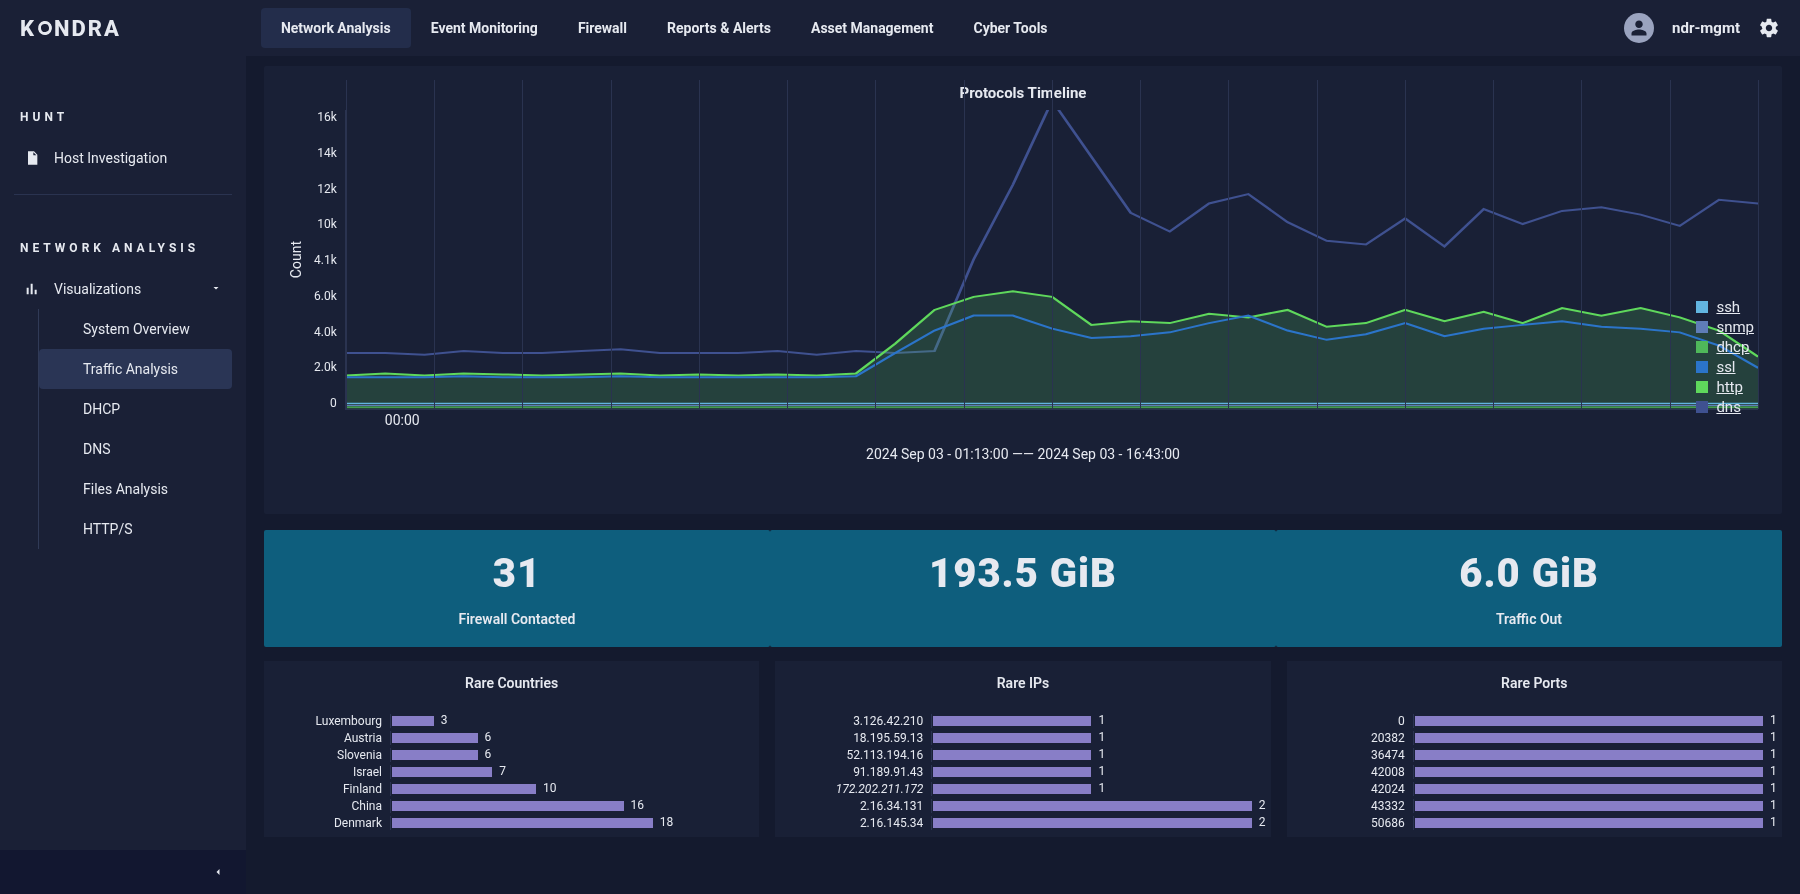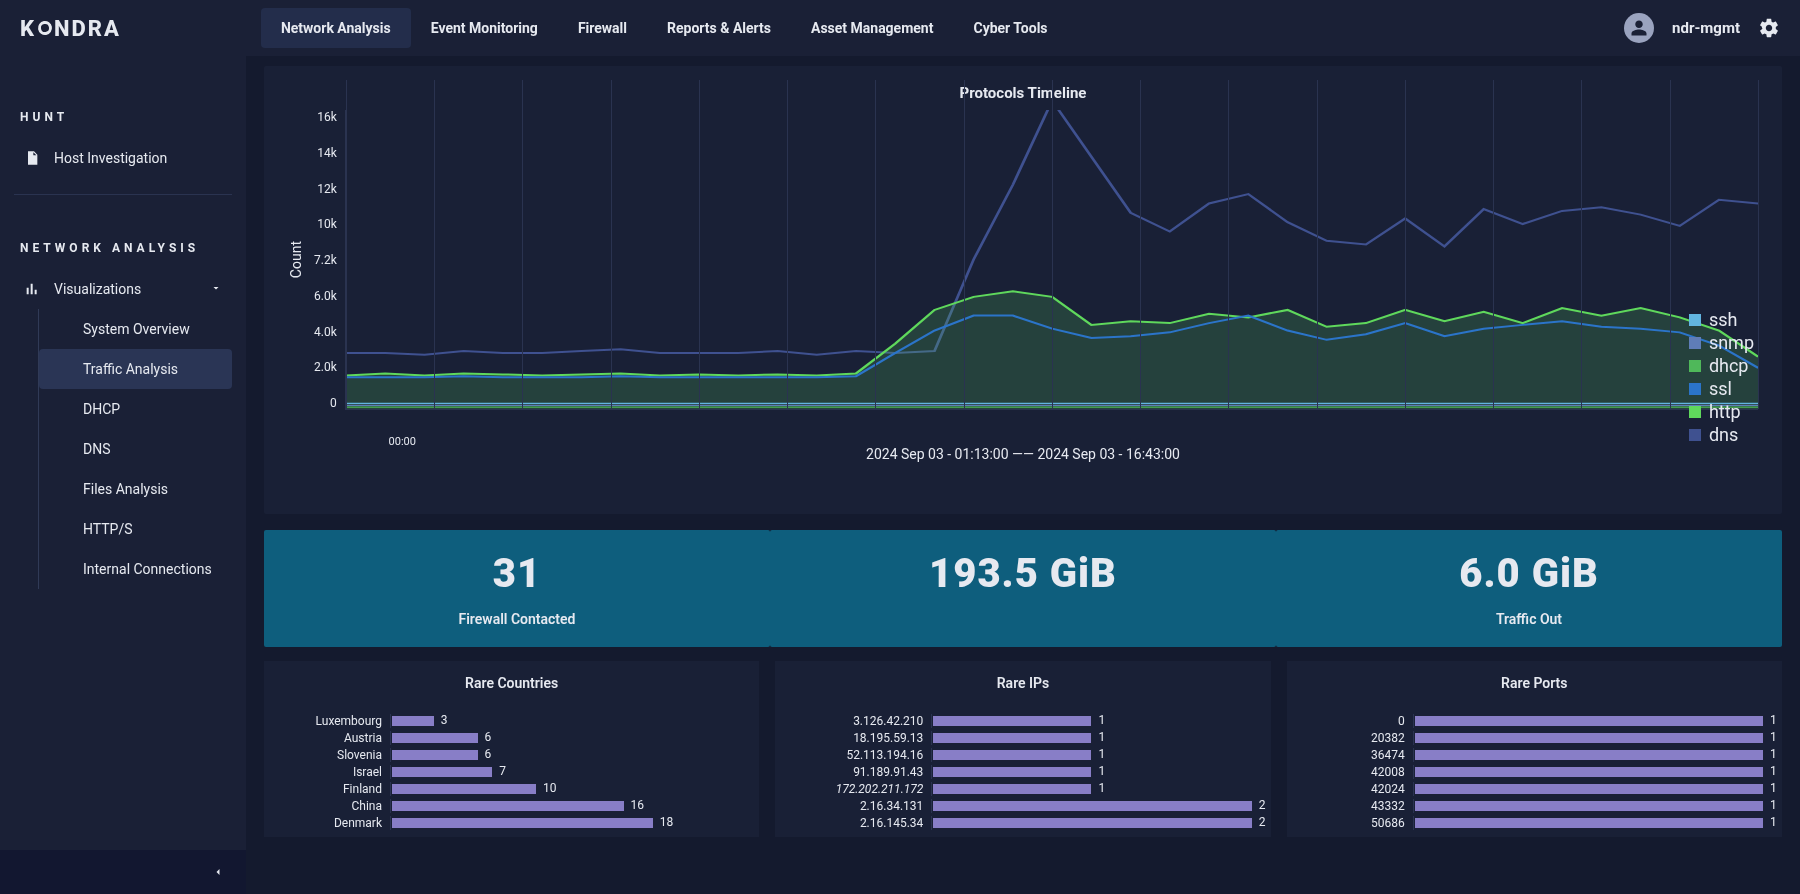--- a/index.html
+++ b/index.html
@@ -147,25 +147,25 @@
     display: flex; flex-direction: column; justify-content: space-between;
     font-size: 12px; color: var(--text); text-align: right;
     padding: 0 8px 0 4px;
   }
   .plot {
     flex: 1; position: relative; border-left: 1px solid var(--grid);
     border-bottom: 1px solid var(--grid);
   }
   .grid-v { position: absolute; top: -30px; bottom: 0; width: 1px; background: var(--grid); }
   .plot svg { position: absolute; inset: 0; width: 100%; height: 100%; }
-  .x-tick-label { font-size: 11px; color: var(--text); position: absolute; transform: translateX(-50%); margin-top: 23px; }
+  .x-tick-label { font-size: 14px; color: var(--text); position: absolute; transform: translateX(-50%); }
   .timeline-range { text-align: center; font-size: 14px; margin-top: 36px; }
   .legend {
-    position: absolute; right: 28px; top: 243px;
-    font-size: 18px; color: var(--text);
+    position: absolute; right: 28px; top: 232px;
+    font-size: 15px; color: var(--text); text-decoration: underline;
   }
   .legend-row { display: flex; align-items: center; gap: 8px; margin-bottom: 2px; }
   .legend-swatch { width: 12px; height: 12px; }
 
   .metrics-row { display: flex; margin-top: 16px; }
   .metric-card {
     flex: 1; background: var(--bg-card-highlight);
     padding: 20px 10px 20px 10px; text-align: center;
     border-radius: 2px;
   }
@@ -243,42 +243,41 @@
             </svg>
         </span>
       </div>
       <div class="side-sub-wrap" id="side-subs">
           <div class="side-item sub">System Overview</div>
           <div class="side-item sub active">Traffic Analysis</div>
           <div class="side-item sub">DHCP</div>
           <div class="side-item sub">DNS</div>
           <div class="side-item sub">Files Analysis</div>
           <div class="side-item sub">HTTP/S</div>
-          <div class="side-item sub">Internal Connections</div>
         </div>
 
       <div class="sidebar-collapse">
         <svg viewBox="0 0 24 24">
             <path d="M15 6l-6 6 6 6z"></path>
           </svg>
       </div>
     </div>
 
     <div class="main">
 
       <div class="panel timeline-panel">
         <div class="panel-title">Protocols Timeline</div>
         <div class="timeline-chart">
           <div class="y-axis-label">Count</div>
           <div class="y-ticks" id="y-ticks">
               <span>16k</span>
               <span>14k</span>
               <span>12k</span>
               <span>10k</span>
-              <span>7.2k</span>
+              <span>4.1k</span>
               <span>6.0k</span>
               <span>4.0k</span>
               <span>2.0k</span>
               <span>0</span>
             </div>
           <div class="plot" id="plot">
             <svg id="plot-svg" preserveAspectRatio="none" viewBox="0 0 1000 300">
                 <path d="M0.0 243.8 L27.8 243.8 L55.6 245.6 L83.3 241.9 L111.1 243.8 L138.9 243.8 L166.7 241.9 L194.4 240.0 L222.2 243.8 L250.0 243.8 L277.8 243.8 L305.6 241.9 L333.3 245.6 L361.1 241.9 L388.9 243.8 L416.7 241.9 L444.4 150.0 L472.2 75.0 L500.0 -9.4 L527.8 46.9 L555.6 103.1 L583.3 121.9 L611.1 93.8 L638.9 84.4 L666.7 112.5 L694.4 131.3 L722.2 135.0 L750.0 108.8 L777.8 136.9 L805.6 99.4 L833.3 114.4 L861.1 101.3 L888.9 97.5 L916.7 105.0 L944.4 116.3 L972.2 90.0 L1000.0 93.8 " stroke="#3f5190" stroke-width="2" fill="none"></path>
                 <path d="M0.0 266.3 L27.8 264.4 L55.6 266.3 L83.3 264.4 L111.1 265.3 L138.9 266.3 L166.7 265.3 L194.4 264.4 L222.2 266.3 L250.0 265.3 L277.8 266.3 L305.6 265.3 L333.3 266.3 L361.1 264.4 L388.9 234.4 L416.7 200.6 L444.4 187.5 L472.2 181.9 L500.0 187.5 L527.8 215.6 L555.6 211.9 L583.3 213.8 L611.1 204.4 L638.9 208.1 L666.7 200.6 L694.4 217.5 L722.2 213.8 L750.0 200.6 L777.8 211.9 L805.6 202.5 L833.3 213.8 L861.1 198.8 L888.9 206.3 L916.7 198.8 L944.4 208.1 L972.2 221.3 L1000.0 247.5 L1000 300 L0 300 Z" fill="#5fd85c" fill-opacity="0.18"></path>
                 <path d="M0.0 266.3 L27.8 264.4 L55.6 266.3 L83.3 264.4 L111.1 265.3 L138.9 266.3 L166.7 265.3 L194.4 264.4 L222.2 266.3 L250.0 265.3 L277.8 266.3 L305.6 265.3 L333.3 266.3 L361.1 264.4 L388.9 234.4 L416.7 200.6 L444.4 187.5 L472.2 181.9 L500.0 187.5 L527.8 215.6 L555.6 211.9 L583.3 213.8 L611.1 204.4 L638.9 208.1 L666.7 200.6 L694.4 217.5 L722.2 213.8 L750.0 200.6 L777.8 211.9 L805.6 202.5 L833.3 213.8 L861.1 198.8 L888.9 206.3 L916.7 198.8 L944.4 208.1 L972.2 221.3 L1000.0 247.5 " stroke="#5fd85c" stroke-width="2" fill="none"></path>

